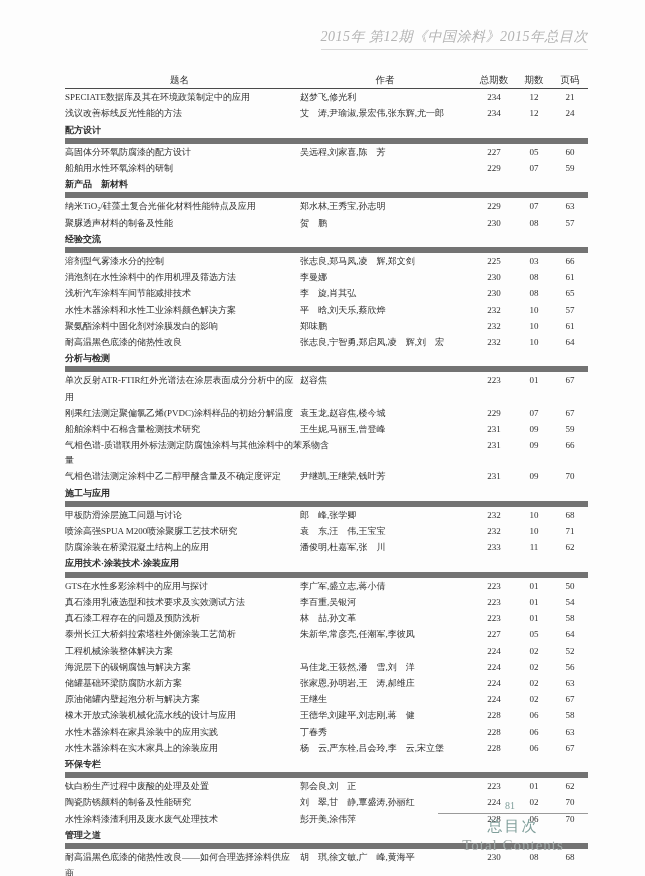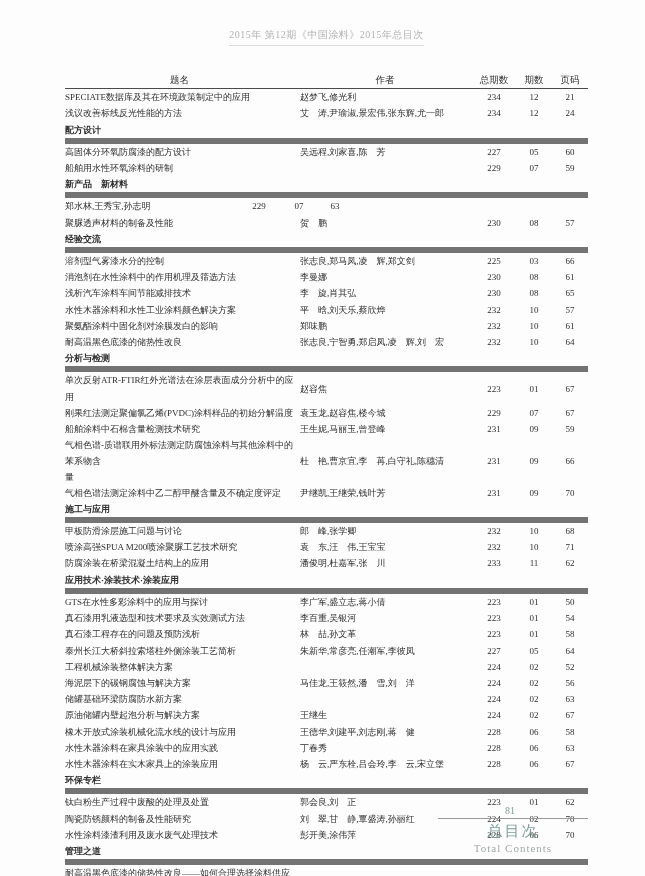--- a/index.html
+++ b/index.html
@@ -6,32 +6,33 @@
   body{
     width:645px;height:876px;
     background:#fdfdfd;
     font-family:"Liberation Serif","DejaVu Serif",serif;
     color:#2f2f2f;
     position:relative;
     overflow:hidden;
   }
   .page-header{
     position:absolute;top:28px;left:65px;right:57px;
-    display:flex;justify-content:center;
-    font-size:10px;color:var(--muted,#b3b3b3);
+    display:flex;justify-content:flex-end;
+    font-size:14px;color:var(--muted,#b3b3b3);
     letter-spacing:.5px;
+    font-style:italic;
   }
   .page-header .hd{border-bottom:1px solid #d9d9d9;padding-bottom:3px;}
   .toc-table{
     position:absolute;top:72px;left:65px;right:57px;
     font-size:9px;
     border-bottom:1px solid #4a4a4a;
   }
   .row,.head-row{
-    display:flex;align-items:center;
+    display:flex;align-items:flex-start;
     line-height:16.2px;min-height:16.2px;
   }
   .head-row{border-bottom:1px solid #4a4a4a;font-size:9.5px;}
   .section-row{
     font-weight:bold;line-height:16.2px;min-height:16.2px;
     border-bottom:6px solid #737373;
   }
   .c-title{flex:1;padding-right:6px;}
   .c-authors{width:170px;padding-right:2px;}
   .c-vol{width:44px;text-align:center;}
@@ -45,21 +46,21 @@
     text-align:center;font-size:9.5px;
   }
   .page-footer .pagenum{
     color:var(--accent,#7f9e9a);
     padding-right:6px;margin-bottom:2px;font-size:10px;
   }
   .page-footer .rule{
     width:150px;border-top:1px solid #9a9a9a;margin:0 0 3px auto;
   }
   .page-footer .cn{color:var(--accent,#7f9e9a);font-size:15px;letter-spacing:2px;}
-  .page-footer .en{color:#a0a8a7;font-size:11px;letter-spacing:1px;margin-top:1px;}
+  .page-footer .en{color:#a0a8a7;font-size:15px;letter-spacing:1px;margin-top:1px;}
 </style>
 </head>
 <body>
 
 <div class="page-header">
   <span class="hd">2015年 第12期</span>
   <span class="hd">《中国涂料》2015年总目次</span>
 </div>
 
 <div class="toc-table">
@@ -94,20 +95,21 @@
         <div class="c-page">60</div>
       </div>
       <div class="row">
         <div class="c-title">船舶用水性环氧涂料的研制</div>
         <div class="c-vol">229</div>
         <div class="c-issue">07</div>
         <div class="c-page">59</div>
       </div>
       <div class="section-row">新产品　新材料</div>
       <div class="row">
+        <div class="c-title">纳米TiO₂/硅藻土复合光催化材料性能特点及应用</div>
         <div class="c-authors">郑水林,王秀宝,孙志明</div>
         <div class="c-vol">229</div>
         <div class="c-issue">07</div>
         <div class="c-page">63</div>
       </div>
       <div class="row">
         <div class="c-title">聚脲透声材料的制备及性能</div>
         <div class="c-authors">贺　鹏</div>
         <div class="c-vol">230</div>
         <div class="c-issue">08</div>
@@ -173,21 +175,20 @@
       </div>
       <div class="row">
         <div class="c-title">船舶涂料中石棉含量检测技术研究</div>
         <div class="c-authors">王生妮,马丽玉,曾登峰</div>
         <div class="c-vol">231</div>
         <div class="c-issue">09</div>
         <div class="c-page">59</div>
       </div>
       <div class="row">
         <div class="c-title">气相色谱-质谱联用外标法测定防腐蚀涂料与其他涂料中的苯系物含<div class="title2">量</div></div>
-        <div class="c-authors">杜　艳,曹京宜,李　苒,白守礼,陈穗清</div>
         <div class="c-vol">231</div>
         <div class="c-issue">09</div>
         <div class="c-page">66</div>
       </div>
       <div class="row">
         <div class="c-title">气相色谱法测定涂料中乙二醇甲醚含量及不确定度评定</div>
         <div class="c-authors">尹继凯,王继荣,钱叶芳</div>
         <div class="c-vol">231</div>
         <div class="c-issue">09</div>
         <div class="c-page">70</div>
@@ -251,20 +252,21 @@
       </div>
       <div class="row">
         <div class="c-title">海泥层下的碳钢腐蚀与解决方案</div>
         <div class="c-authors">马佳龙,王筱然,潘　雪,刘　洋</div>
         <div class="c-vol">224</div>
         <div class="c-issue">02</div>
         <div class="c-page">56</div>
       </div>
       <div class="row">
         <div class="c-title">储罐基础环梁防腐防水新方案</div>
+        <div class="c-authors">张家恩,孙明岩,王　涛,郝维庄</div>
         <div class="c-vol">224</div>
         <div class="c-issue">02</div>
         <div class="c-page">63</div>
       </div>
       <div class="row">
         <div class="c-title">原油储罐内壁起泡分析与解决方案</div>
         <div class="c-authors">王继生</div>
         <div class="c-vol">224</div>
         <div class="c-issue">02</div>
         <div class="c-page">67</div>

